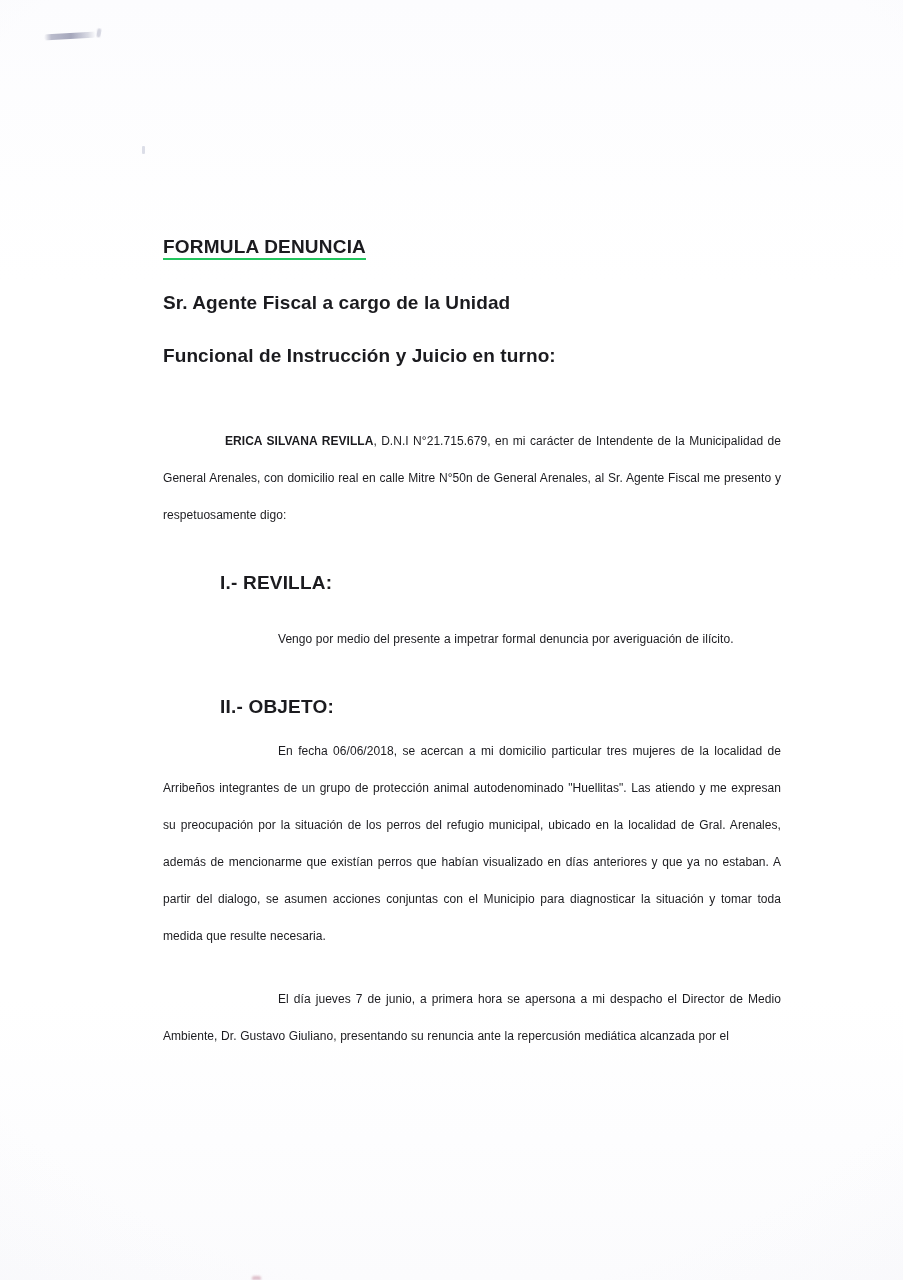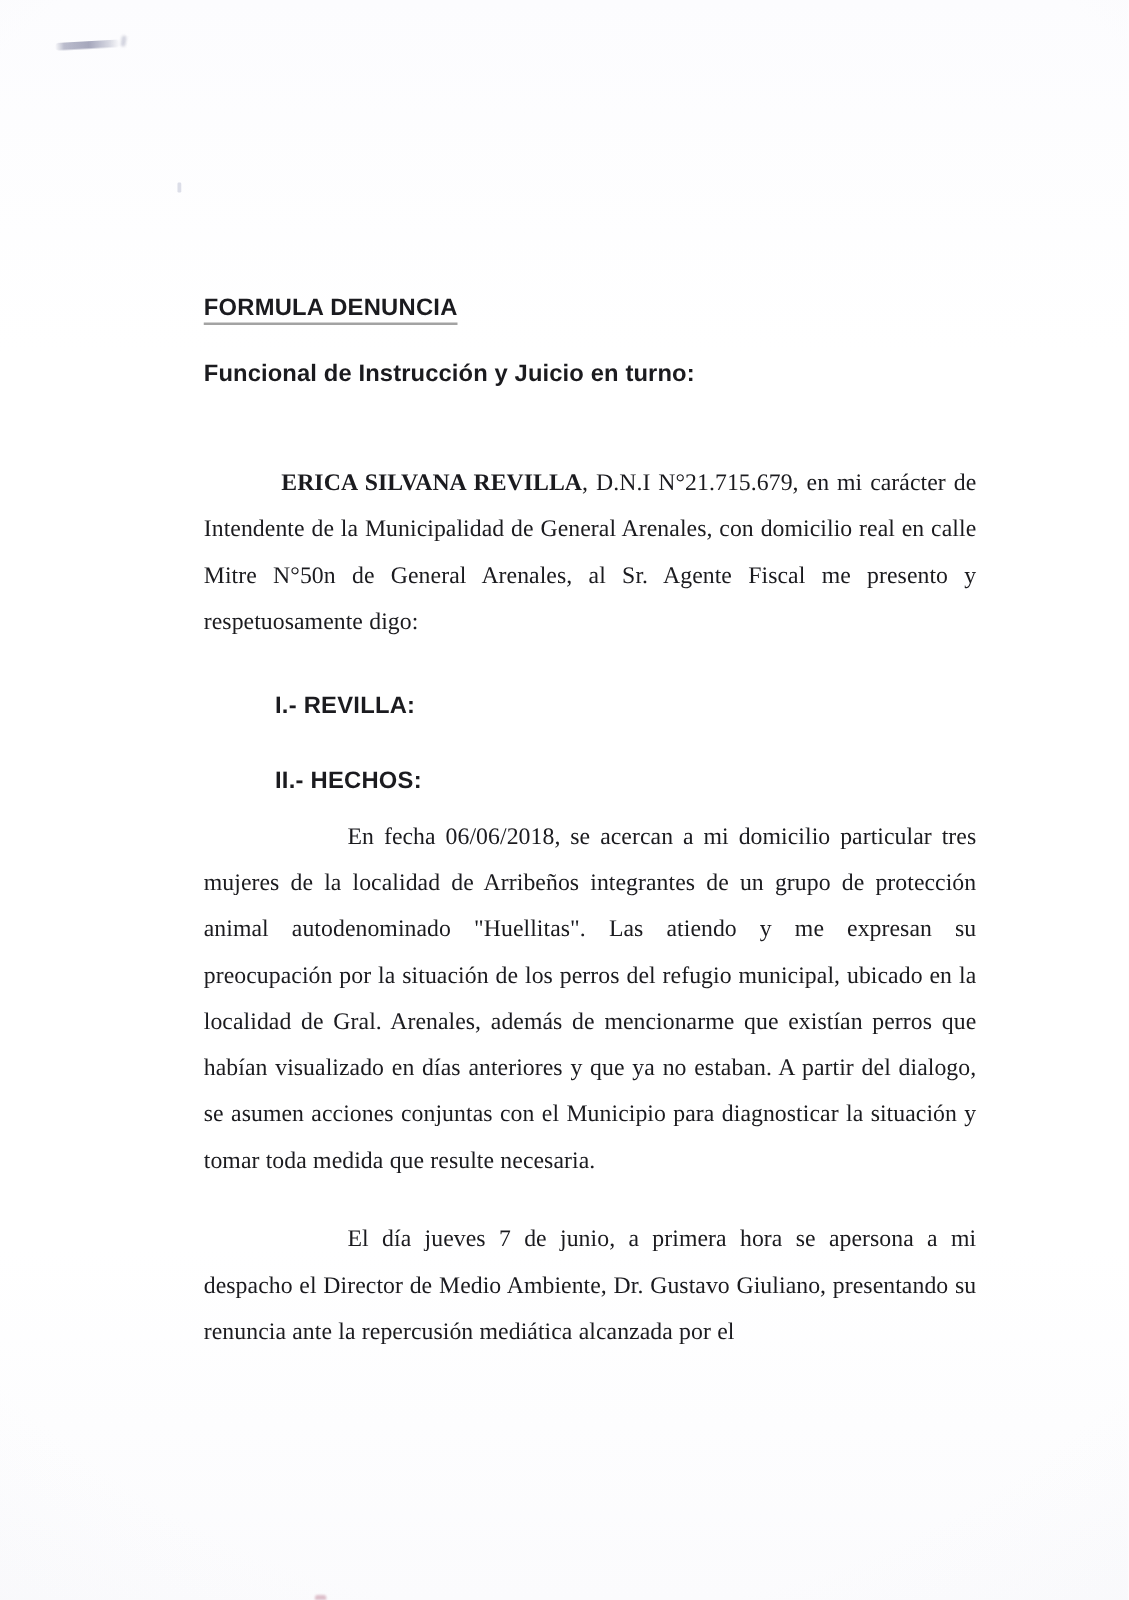--- a/index.html
+++ b/index.html
@@ -86,43 +86,42 @@
 
   .doc-title {
     margin: 0;
     padding-top: 236px;
     font-size: 19px;
     font-weight: bold;
     letter-spacing: 0.2px;
     line-height: 1.2;
   }
   .doc-title span {
-    border-bottom: 2px solid #a3a3a3;
+    border-bottom: 2px solid #22c55e;
     padding-bottom: 1px;
   }
 
   .addressee-line {
     margin: 0;
     font-size: 19px;
     font-weight: bold;
     line-height: 1.2;
     letter-spacing: 0.1px;
   }
   .addressee-line.first { margin-top: 33px; }
   .addressee-line.second { margin-top: 30px; }
 
   .body-para {
     margin: 0;
-    font-size: 19px;
+    font-size: 12px;
     line-height: 37px;
     text-align: justify;
     text-justify: inter-word;
     letter-spacing: 0.05px;
     word-spacing: 0.2px;
-    font-family: Liberation Serif, serif;
   }
   .body-para.indent { text-indent: 62px; }
 
   .para-intro { margin-top: 56px; }
 
   .section-heading {
     margin: 0;
     font-size: 19px;
     font-weight: bold;
     line-height: 1.2;
@@ -143,24 +142,26 @@
 
   <div class="paper-tint"></div>
   <div class="artifact-dash"></div>
   <div class="artifact-speck"></div>
   <div class="artifact-edge"></div>
 
   <div class="content">
 
     <h1 class="doc-title"><span>FORMULA DENUNCIA</span></h1>
 
+    <p class="addressee-line first">Sr. Agente Fiscal a cargo de la Unidad</p>
     <p class="addressee-line second">Funcional de Instrucción y Juicio en turno:</p>
 
     <p class="body-para para-intro indent"><b>ERICA SILVANA REVILLA</b><span>, D.N.I N°21.715.679, en mi carácter de Intendente de la Municipalidad de General Arenales, con domicilio real en calle Mitre N°50n de General Arenales, al Sr. Agente Fiscal me presento y respetuosamente digo:</span></p>
 
     <p class="section-heading heading-objeto">I.- REVILLA:</p>
+    <p class="body-para para-objeto">Vengo por medio del presente a impetrar formal denuncia por averiguación de ilícito.</p>
 
-    <p class="section-heading heading-hechos">II.- HECHOS:</p>
+    <p class="section-heading heading-hechos">II.- OBJETO:</p>
     <p class="body-para para-hechos">En fecha 06/06/2018, se acercan a mi domicilio particular tres mujeres de la localidad de Arribeños integrantes de un grupo de protección animal autodenominado "Huellitas". Las atiendo y me expresan su preocupación por la situación de los perros del refugio municipal, ubicado en la localidad de Gral. Arenales, además de mencionarme que existían perros que habían visualizado en días anteriores y que ya no estaban. A partir del dialogo, se asumen acciones conjuntas con el Municipio para diagnosticar la situación y tomar toda medida que resulte necesaria.</p>
     <p class="body-para para-jueves">El día jueves 7 de junio, a primera hora se apersona a mi despacho el Director de Medio Ambiente, Dr. Gustavo Giuliano, presentando su renuncia ante la repercusión mediática alcanzada por el</p>
 
   </div>
 </div>
 
 </body></html>

